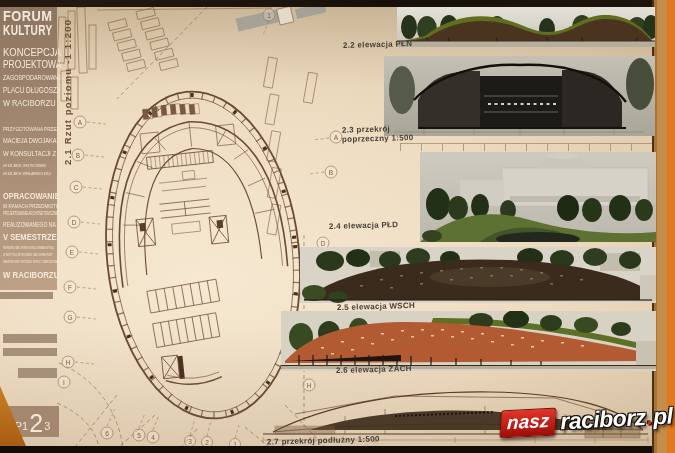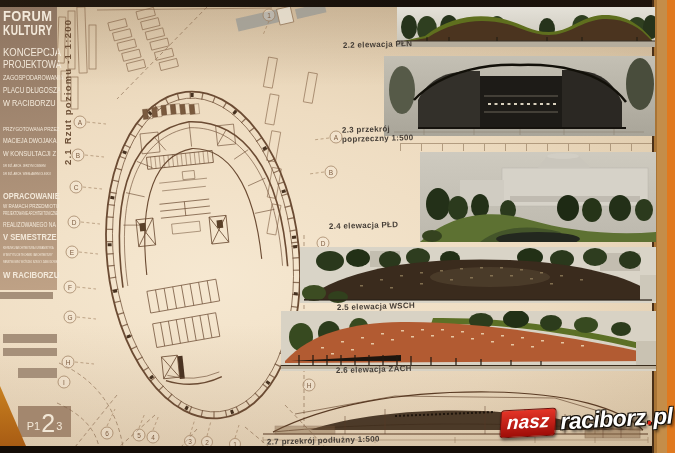--- a/index.html
+++ b/index.html
@@ -26,21 +26,21 @@
     clip-path:polygon(0 0,100% 100%,0 100%);}
   
   #sidebar-block{left:0;top:7px;width:57px;height:283px;
     background:linear-gradient(175deg,#8d7460,#a78c74 52%,#bfa286);}
   .sb{position:absolute;left:3px;white-space:nowrap;color:#f3e9da;
       transform-origin:left top;line-height:1;}
   .sb-title{font-size:14px;font-weight:bold;letter-spacing:.5px;}
   .sb-sub{font-size:10px;}
   .sb-b{font-weight:bold;}
   .bar{position:absolute;background:#a6907a;}
-  #page-box{left:18px;top:406px;width:53px;height:31px;background:#a3876e;
+  #page-box{left:6px;top:406px;width:53px;height:31px;background:#a3876e;
     display:flex;align-items:flex-end;justify-content:center;color:#f2e7d6;padding-bottom:1px;box-sizing:border-box;}
   #page-box .pg-s{font-size:11px;line-height:1.6;}
   #page-box .pg-b{font-size:25px;line-height:1;margin:0 1px;}
   
   #plan-svg{left:57px;top:7px;}
   
   .render{position:absolute;z-index:3;}
   .render svg{display:block;}
   .plabel{position:absolute;z-index:4;color:#453e37;font-weight:bold;
     font-size:8px;letter-spacing:.3px;white-space:nowrap;transform:rotate(-1.6deg);}

